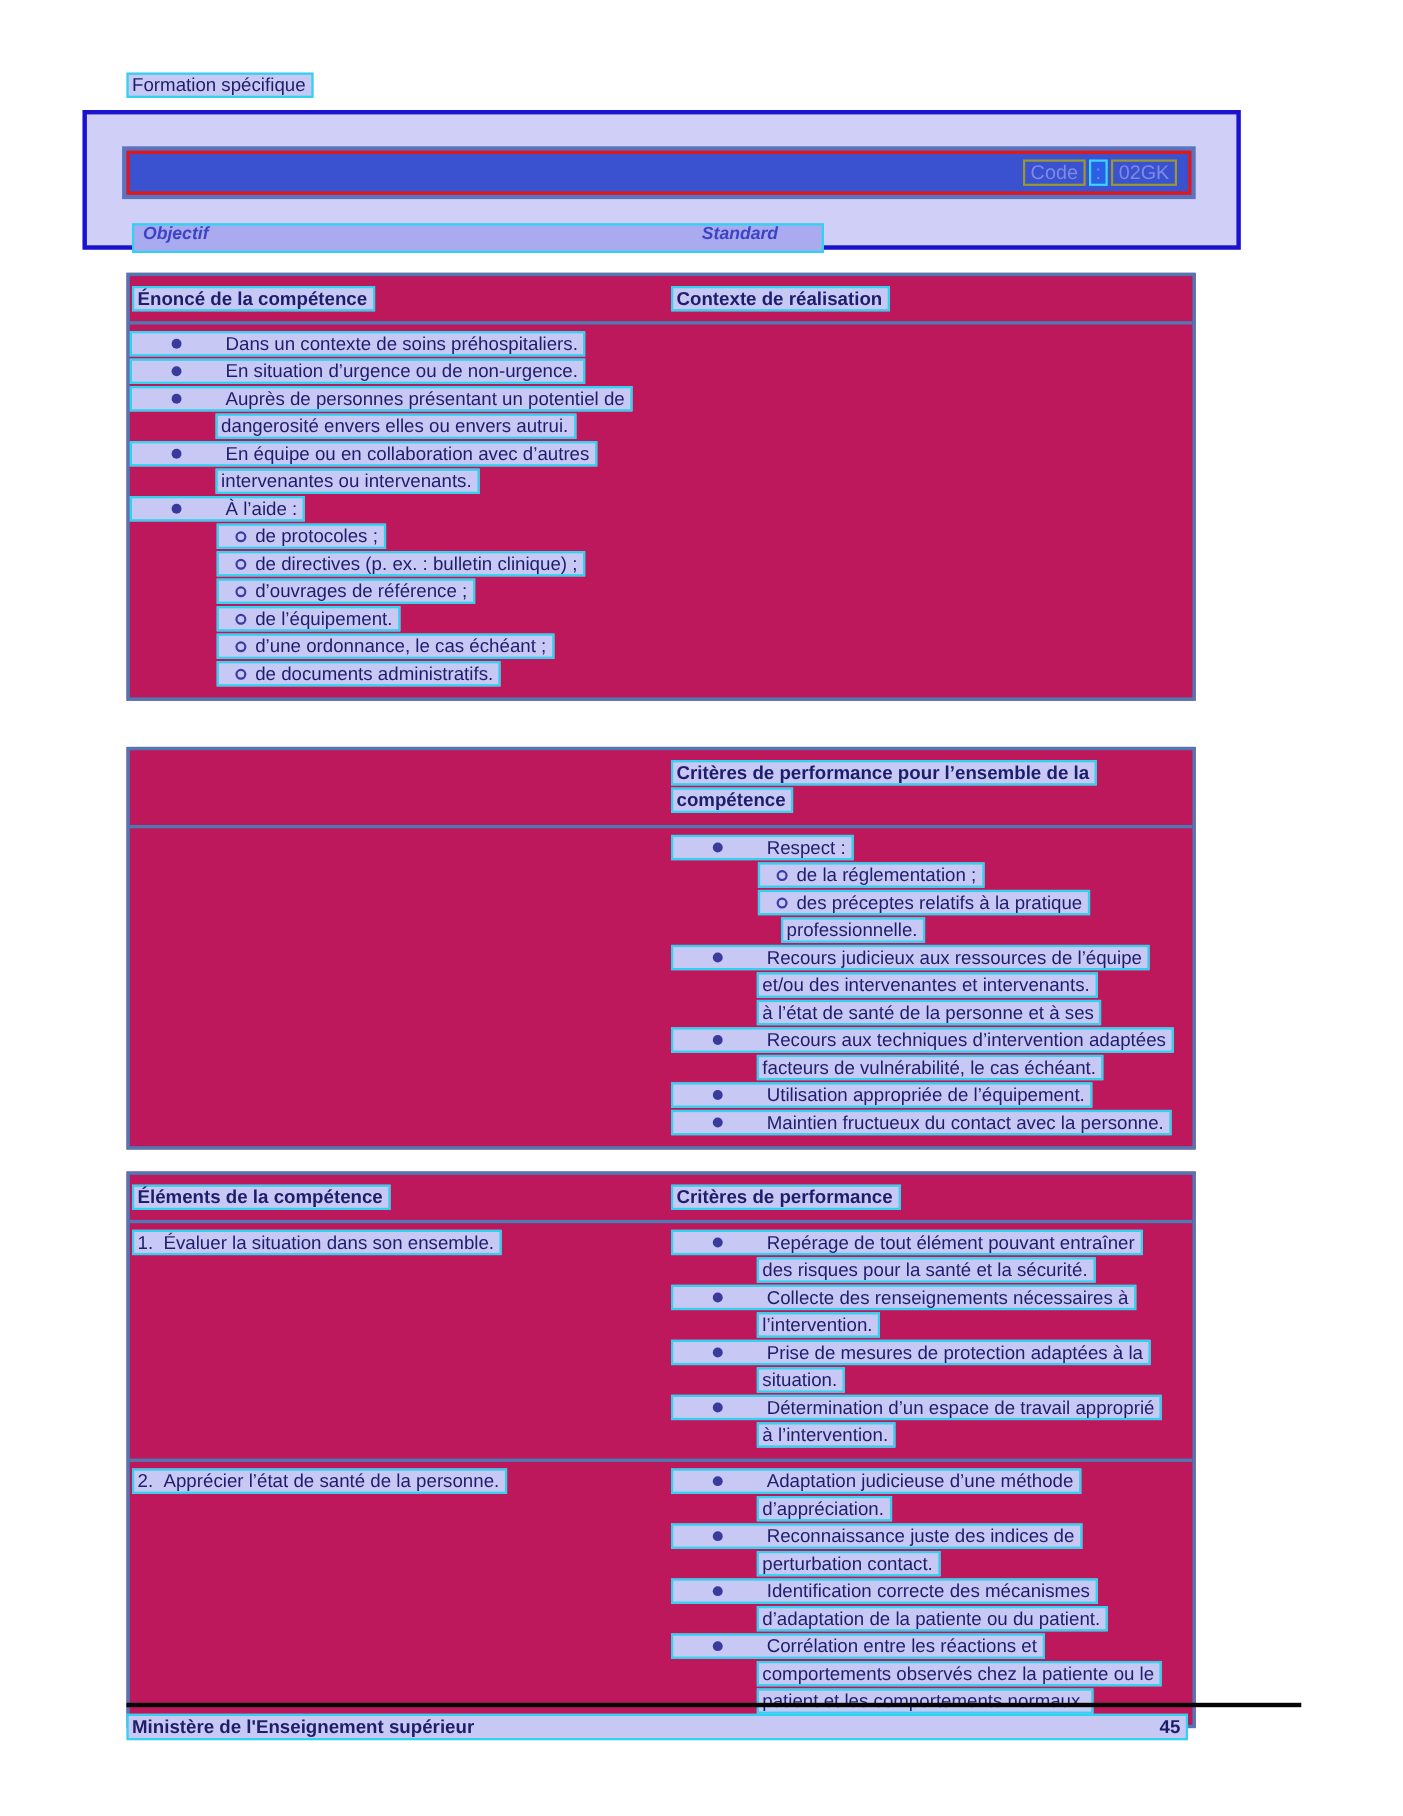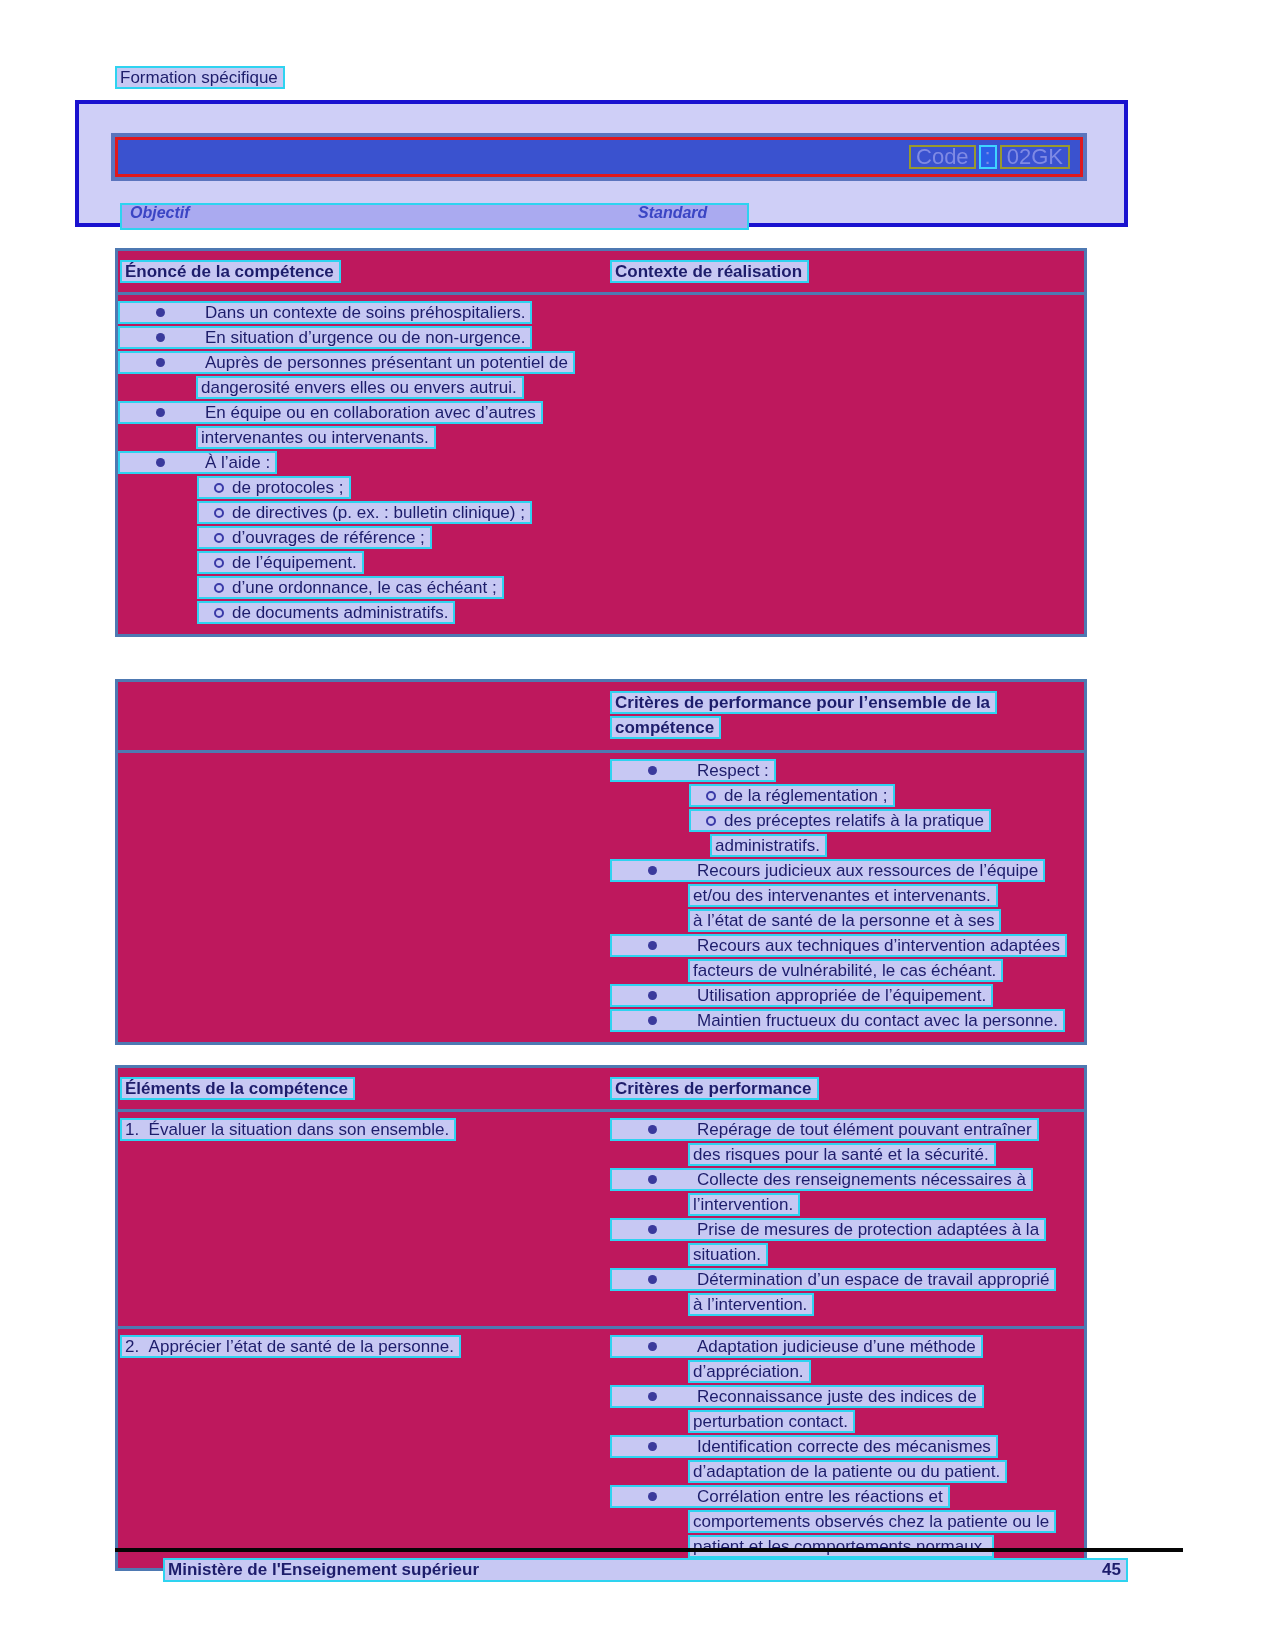--- a/index.html
+++ b/index.html
@@ -52,21 +52,21 @@
   }
   .bar{
     height:34px;background:var(--bar-bg);
     border:3px solid var(--bar-red);
     display:flex;align-items:center;justify-content:flex-end;
     padding-right:10px;
   }
   .chip{
     color:var(--code-text);
     border:2px solid var(--chip-border);
-    padding:0 5px;line-height:20px;font-size:22px;text-align:center;
+    padding:0 5px;line-height:20px;font-size:18px;text-align:center;
   }
   .chip.colon{
     background:var(--colon-bg);
     border-color:var(--colon-border);
     margin:0 3px;padding:0 4px;
   }
   .objstd{
     position:absolute;left:41px;bottom:-7px;width:625px;height:23px;
     background:var(--strip-bg);
     border:2px solid var(--hl-border);
@@ -112,21 +112,21 @@
   
   .footer-rule{
     position:absolute;left:115px;top:1548px;width:1068px;height:4px;
     background:var(--rule-black);
   }
   .footer{
     position:absolute;left:115px;top:1558px;width:966px;
   }
   .footer .hl{
     display:flex;justify-content:space-between;align-items:center;
-    width:953px;font-weight:700;line-height:19px;padding:0 5px 1px 3px;margin-left:48px;
+    width:953px;font-weight:700;line-height:19px;padding:0 5px 1px 3px;
   }
 </style>
 </head>
 <body>
 
 <div class="formation">
   <span class="hl">Formation spécifique</span>
 </div>
 
 <div class="hero">
@@ -193,21 +193,21 @@
         </div>
     </div>
   </div>
   <div class="row body-row">
     <div class="cell-l"></div>
     <div class="cell-r">
         <div class="item">
           <div class="line first"><span class="hl"><span class="marker b1"></span><span class="txt">Respect :</span></span></div>
           <div class="line subfirst"><span class="hl"><span class="marker b2"></span><span class="txt">de la réglementation ;</span></span></div>
           <div class="line subfirst"><span class="hl"><span class="marker b2"></span><span class="txt">des préceptes relatifs à la pratique</span></span></div>
-          <div class="line subcont"><span class="hl"><span class="txt">administratifs.</span></span></div>
+          <div class="line subcont"><span class="hl"><span class="txt">professionnelle.</span></span></div>
         </div>
         <div class="item">
           <div class="line first"><span class="hl"><span class="marker b1"></span><span class="txt">Recours judicieux aux ressources de l’équipe</span></span></div>
           <div class="line cont"><span class="hl"><span class="txt">et/ou des intervenantes et intervenants.</span></span></div>
         </div>
         <div class="item">
           <div class="line cont"><span class="hl"><span class="txt">à l’état de santé de la personne et à ses</span></span></div>
           <div class="line first"><span class="hl"><span class="marker b1"></span><span class="txt">Recours aux techniques d’intervention adaptées</span></span></div>
           <div class="line cont"><span class="hl"><span class="txt">facteurs de vulnérabilité, le cas échéant.</span></span></div>
         </div>

